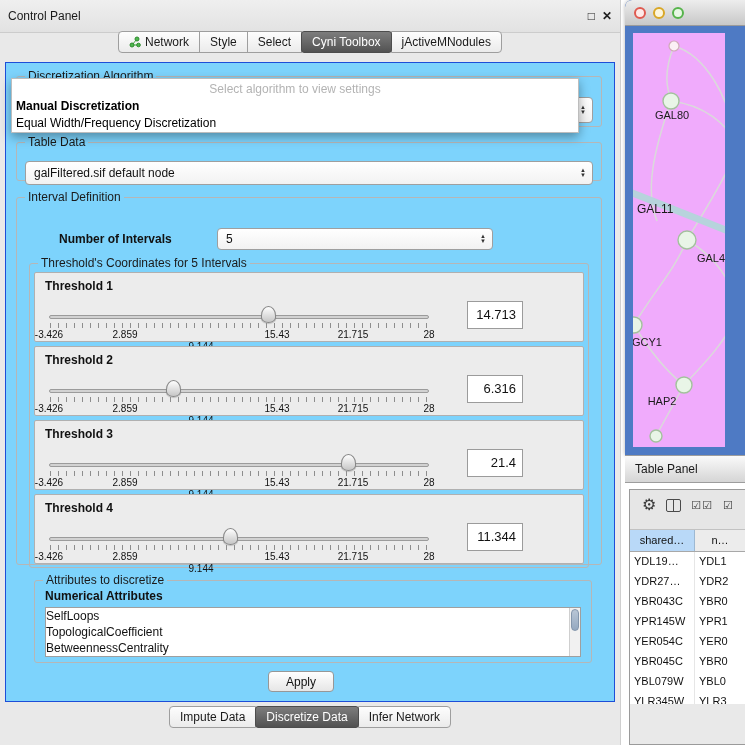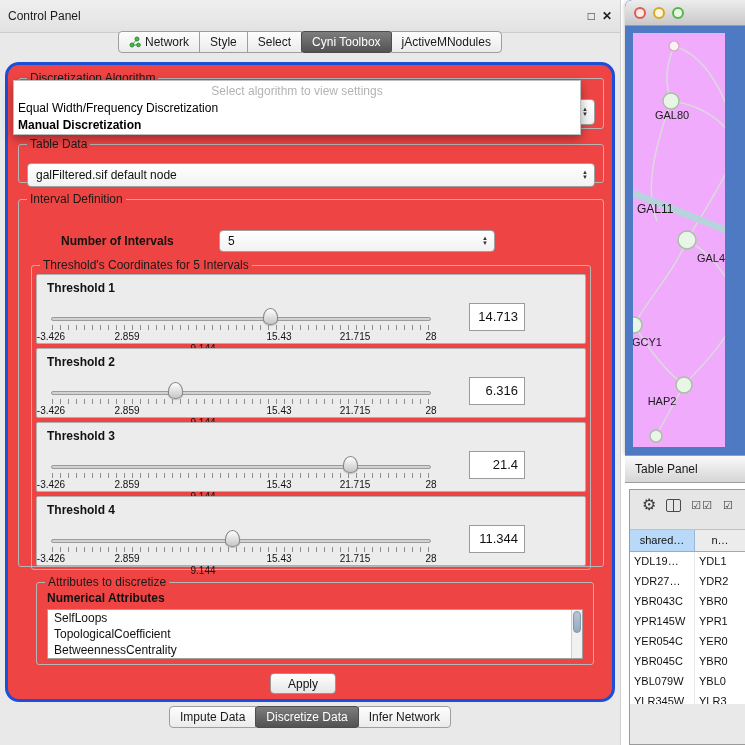--- a/index.html
+++ b/index.html
@@ -15,21 +15,21 @@
   .cp-btns span { font-size:12px; color:#222; cursor:default; }
   .cp-close { font-weight:bold; }
 
   .top-tabs { position:absolute; top:31px; left:0; right:0; display:flex; justify-content:center; height:24px; }
   .tab { display:flex; align-items:center; gap:4px; font-size:12px; color:#1a1a1a; background:linear-gradient(#fdfdfd,#ebebeb); border:1px solid #9e9e9e; padding:0 10px; margin-left:-1px; height:22px; }
   .tab.first { border-radius:4px 0 0 4px; margin-left:0; }
   .tab.last  { border-radius:0 4px 4px 0; }
   .tab.selected { background:linear-gradient(#7d7d7d,#525252); color:#ffffff; border-color:#4d4d4d; border-radius:3px; z-index:2; }
   .net-icon { width:12px; height:12px; }
 
-  .content-frame { position:absolute; left:5px; right:5px; top:62px; bottom:43px; border:3px solid #1d4ed8; border-radius:14px; background:#ef4444; }
+  .content-frame { position:absolute; left:5px; right:5px; top:62px; bottom:43px; border:1px solid #1d4ed8; border-radius:0; background:#7dd3fc; }
 
   fieldset.group { position:absolute; border:1px solid #b6b6b6; border-radius:3px; }
   fieldset.group legend { font-size:12px; padding:0 3px; margin-left:8px; color:#1a1a1a; }
   legend.green { color:#2e9b2e; }
   legend.blue  { color:#2230b8; }
 
   
   .hidden-group { left:10px; top:6px; width:586px; height:58px; }
   .hidden-group .combo { position:absolute; left:8px; right:8px; top:14px; height:26px; }
 
@@ -68,21 +68,21 @@
   .tick-labels span:nth-child(3){ left:40%;margin-top:12px; }
   .tick-labels span:nth-child(4){ left:60%; }
   .tick-labels span:nth-child(5){ left:80%; }
   .tick-labels span:nth-child(6){ left:100%; }
   .value-box { position:absolute; left:432px; top:8px; width:56px; height:28px; background:#ffffff; border:1px solid #9b9b9b; font-size:13px; color:#111; text-align:right; line-height:26px; padding-right:6px; }
 
   
   .attrs-group { left:28px; top:510px; width:558px; height:90px; }
   .attrs-sub { font-size:12px; font-weight:bold; color:#111; margin:2px 0 0 10px; }
   .list-box { position:relative; margin:4px 10px 0 10px; height:50px; background:#ffffff; border:1px solid #9f9f9f; overflow:hidden; }
-  .list-item { font-size:12px; line-height:16px; padding-left:6px; color:#111; white-space:nowrap; }
+  .list-item { font-size:12px; line-height:16px; color:#111; white-space:nowrap; }
   .scrollbar { position:absolute; right:0; top:0; bottom:0; width:11px; background:#f1f1f1; border-left:1px solid #cfcfcf; }
   .scroll-thumb { position:absolute; left:1px; top:1px; width:8px; height:22px; background:linear-gradient(#b9c6d6,#94a8c0); border:1px solid #8496ac; border-radius:4px; }
 
   .apply-btn { position:absolute; left:262px; top:608px; width:66px; height:21px; background:linear-gradient(#ffffff,#e6e6e6); border:1px solid #979797; border-radius:4px; font-size:12px; font-family:"Liberation Sans",sans-serif; color:#111; }
 
   .bottom-tabs { position:absolute; left:0; right:0; bottom:16px; display:flex; justify-content:center; height:23px; }
   .bottom-tabs .tab { height:22px; }
 
   
   .network-window { position:absolute; left:625px; top:0; width:120px; height:455px; background:#4e7ac4; border-top-left-radius:7px; overflow:hidden; box-shadow:0 0 4px rgba(0,0,0,0.3); }
@@ -158,22 +158,22 @@
         <div class="combo">
           <span class="combo-arrows">
               <span>▲</span>
               <span>▼</span>
             </span>
         </div>
       </fieldset>
 
       <div class="algo-popup">
         <div class="popup-header">Select algorithm to view settings</div>
+        <div class="popup-option bold">Manual Discretization</div>
         <div class="popup-option">Equal Width/Frequency Discretization</div>
-        <div class="popup-option bold">Manual Discretization</div>
       </div>
 
       <fieldset class="group table-data-group">
         <legend>Table Data</legend>
         <div class="combo">
           <span>galFiltered.sif default node</span>
           <span class="combo-arrows">
               <span>▲</span>
               <span>▼</span>
             </span>

